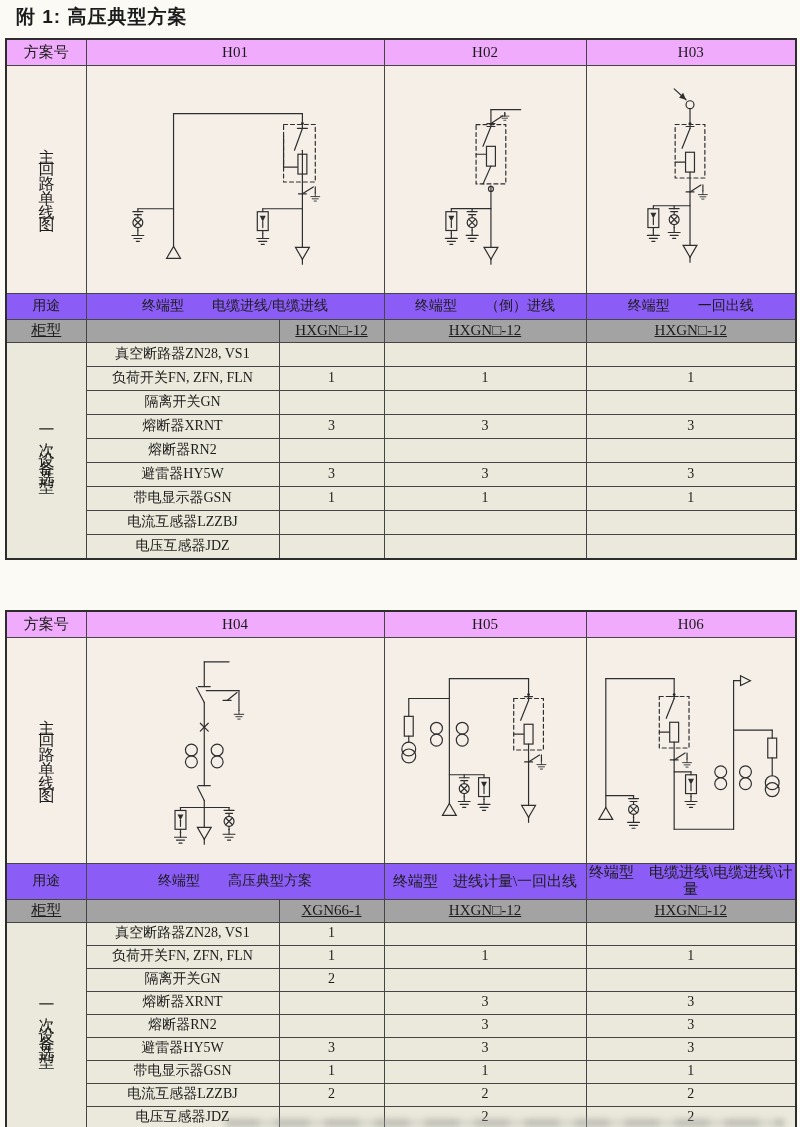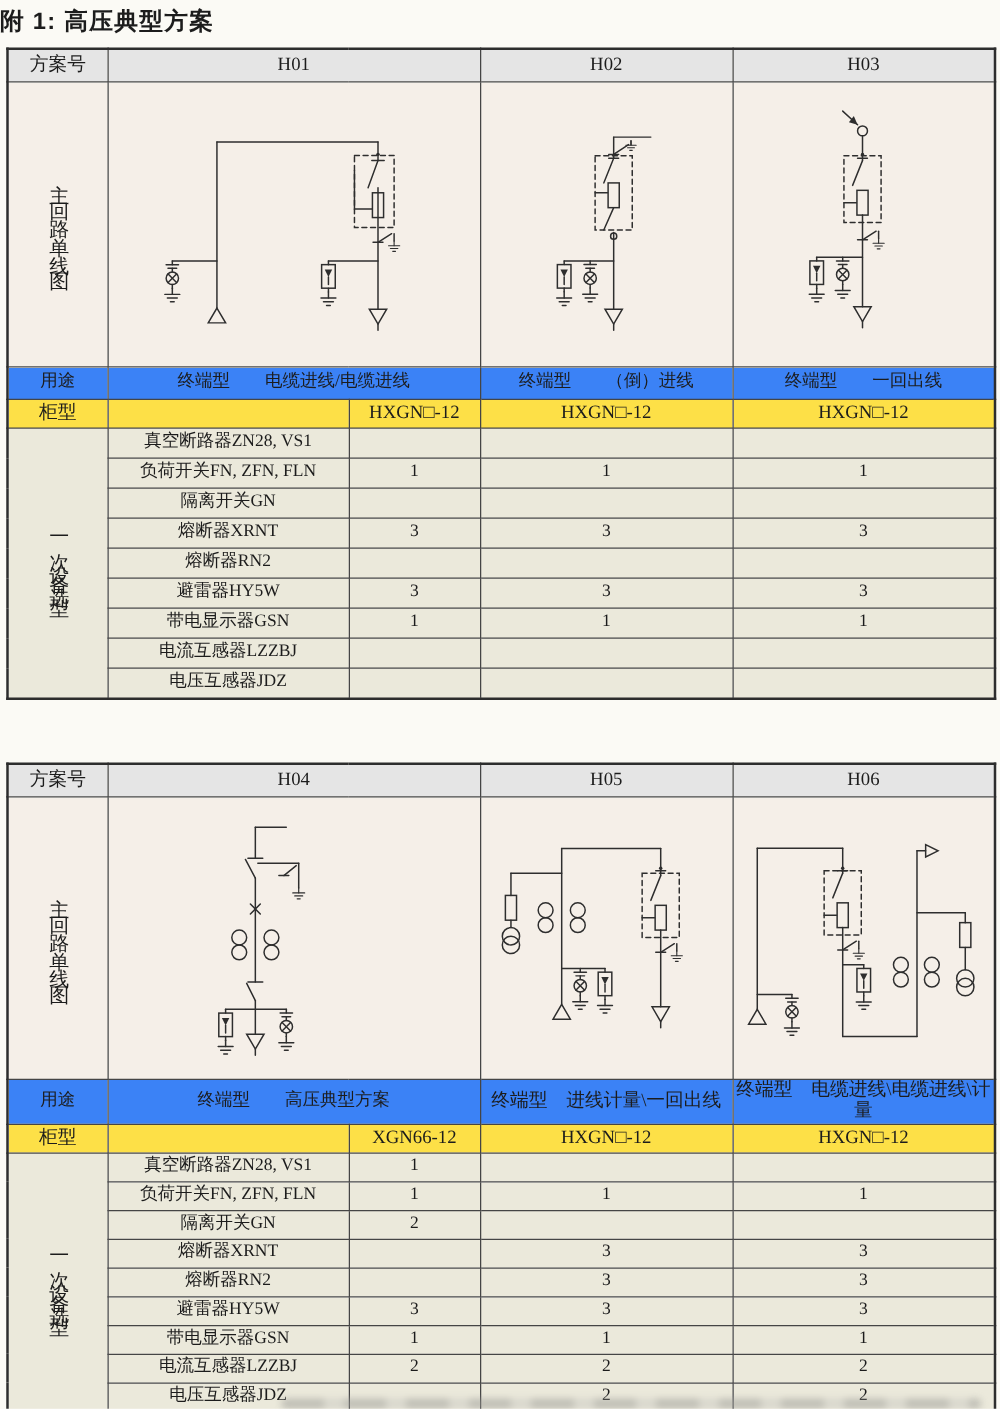--- a/index.html
+++ b/index.html
@@ -3,45 +3,45 @@
 <meta charset="utf-8">
 <style>
   html,body{margin:0;padding:0;}
   body{
     width:800px;height:1127px;position:relative;overflow:hidden;
     background:#fbfaf5;
     font-family:"Liberation Serif","DejaVu Serif",serif;
     color:#1c1c1c;
   }
   .page-title{
-    position:absolute;left:0;top:4px;
+    position:absolute;left:16px;top:4px;
     font-family:"Liberation Sans","DejaVu Sans",sans-serif;
     font-size:19px;font-weight:bold;letter-spacing:1px;
   }
   table.scheme{
     position:absolute;left:5px;width:790px;
     border-collapse:collapse;table-layout:fixed;
     border:2px solid #2d2d2d;
   }
   #t1{top:38px;}
   #t2{top:610px;}
   td{
     border:1px solid #454545;
     text-align:center;vertical-align:middle;
     padding:0;overflow:hidden;
     background:#ebe9db;
     font-size:15px;line-height:1.15;
   }
-  tr.hdr td{background:#e5e5e5;height:25px;font-size:15px;}
+  tr.hdr td{background:#f0abfc;height:25px;font-size:15px;}
   tr.diag td{background:#f5efe8;}
   #t1 tr.diag td{height:227px;}
   #t2 tr.diag td{height:225px;}
-  tr.usage td{height:25px;font-size:14px;background:#3b82f6;}
+  tr.usage td{height:25px;font-size:14px;background:#8b5cf6;}
   tr.usage td.small{font-size:15px;}
-  tr.cab td{height:22px;background:#fde047;}
+  tr.cab td{height:22px;background:#a3a3a3;text-decoration:underline;}
   #t1 tr.eq td{height:23px;}
   #t2 tr.eq td{height:22px;}
   tr.eq td{font-size:14px;background:#ebe9db;}
   td.vcell{background:#edeade;}
   .vtext{
     display:inline-block;
     writing-mode:vertical-rl;text-orientation:upright;
     font-size:16px;letter-spacing:9px;
   }
   tr.diag .vtext{letter-spacing:14px;}
@@ -378,21 +378,21 @@
   </tr>
   <tr class="usage">
     <td>用途</td>
     <td colspan="2">终端型　　高压典型方案</td>
     <td class="small">终端型　进线计量\一回出线</td>
     <td class="small">终端型　电缆进线\电缆进线\计量</td>
   </tr>
   <tr class="cab">
     <td>柜型</td>
     <td></td>
-    <td>XGN66-12</td>
+    <td>XGN66-1</td>
     <td>HXGN□-12</td>
     <td>HXGN□-12</td>
   </tr>
   <tr class="eq">
     <td rowspan="9" class="vcell"><span class="vtext">一次设备选型</span></td>
     <td>真空断路器ZN28, VS1</td>
     <td>1</td>
     <td></td>
     <td></td>
   </tr>

